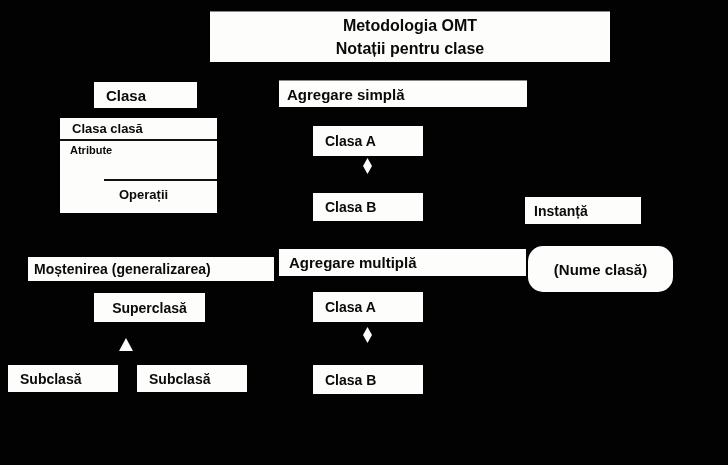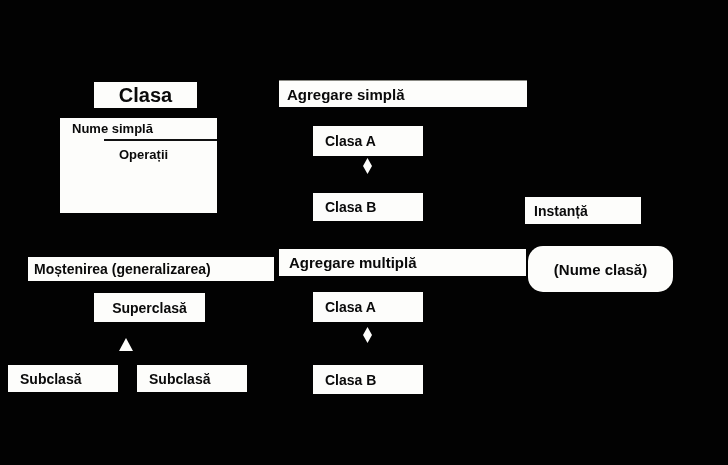--- a/index.html
+++ b/index.html
@@ -20,21 +20,21 @@
     align-items:center;
     box-sizing:border-box;
     white-space:nowrap;
   }
   .title-box{
     left:210px;top:11px;width:400px;height:51px;
     flex-direction:column;justify-content:center;
     font-size:16px;line-height:23px;text-align:center;
     border-top:1px solid #8a8a84;
   }
-  .clasa-label{left:94px;top:82px;width:103px;height:26px;font-size:20px;padding-left:0;justify-content:center;}
+  .clasa-label{left:94px;top:82px;width:103px;height:26px;font-size:15px;padding-left:12px;}
   .struct-box{left:60px;top:118px;width:157px;height:95px;flex-direction:column;align-items:stretch;padding:0;}
   .compartment{box-sizing:border-box;display:flex;}
   .comp-name{height:21px;align-items:center;font-size:13px;padding-left:12px;font-weight:bold;}
   .comp-attr{height:40px;border-top:2px solid #111;align-items:flex-start;font-size:11px;padding:3px 0 0 10px;font-weight:bold;}
   .comp-oper{height:34px;border-top:2px solid #111;align-items:flex-start;font-size:13px;padding:6px 0 0 15px;font-weight:bold;margin-left:44px;}
   .agregare-simpla{left:279px;top:80px;width:248px;height:27px;font-size:15px;padding-left:8px;border-top:1px solid #8a8a84;}
   .clasa-a1{left:313px;top:126px;width:110px;height:30px;font-size:14px;padding-left:12px;}
   .clasa-b1{left:313px;top:193px;width:110px;height:28px;font-size:14px;padding-left:12px;}
   .instanta{left:525px;top:197px;width:116px;height:27px;font-size:14px;padding-left:9px;}
   .nume-clasa-rounded{
@@ -57,28 +57,35 @@
   .triangle{
     position:absolute;left:119px;top:338px;width:14px;height:13px;background:#fdfdfb;
     clip-path:polygon(50% 0%,100% 100%,0% 100%);
   }
 </style>
 </head>
 <body>
 
 <div class="canvas">
 
+  <div class="box title-box">
+    <div>Metodologia OMT</div>
+    <div>Notații pentru clase</div>
+  </div>
 
   <div class="box clasa-label">
     <span>Clasa</span>
   </div>
 
   <div class="box struct-box">
     <div class="compartment comp-name">
-      <span>Nume simplă</span>
+      <span>Clasa clasă</span>
+    </div>
+    <div class="compartment comp-attr">
+      <span>Atribute</span>
     </div>
     <div class="compartment comp-oper">
       <span>Operații</span>
     </div>
   </div>
 
   <div class="box agregare-simpla">
     <span>Agregare simplă</span>
   </div>
 

